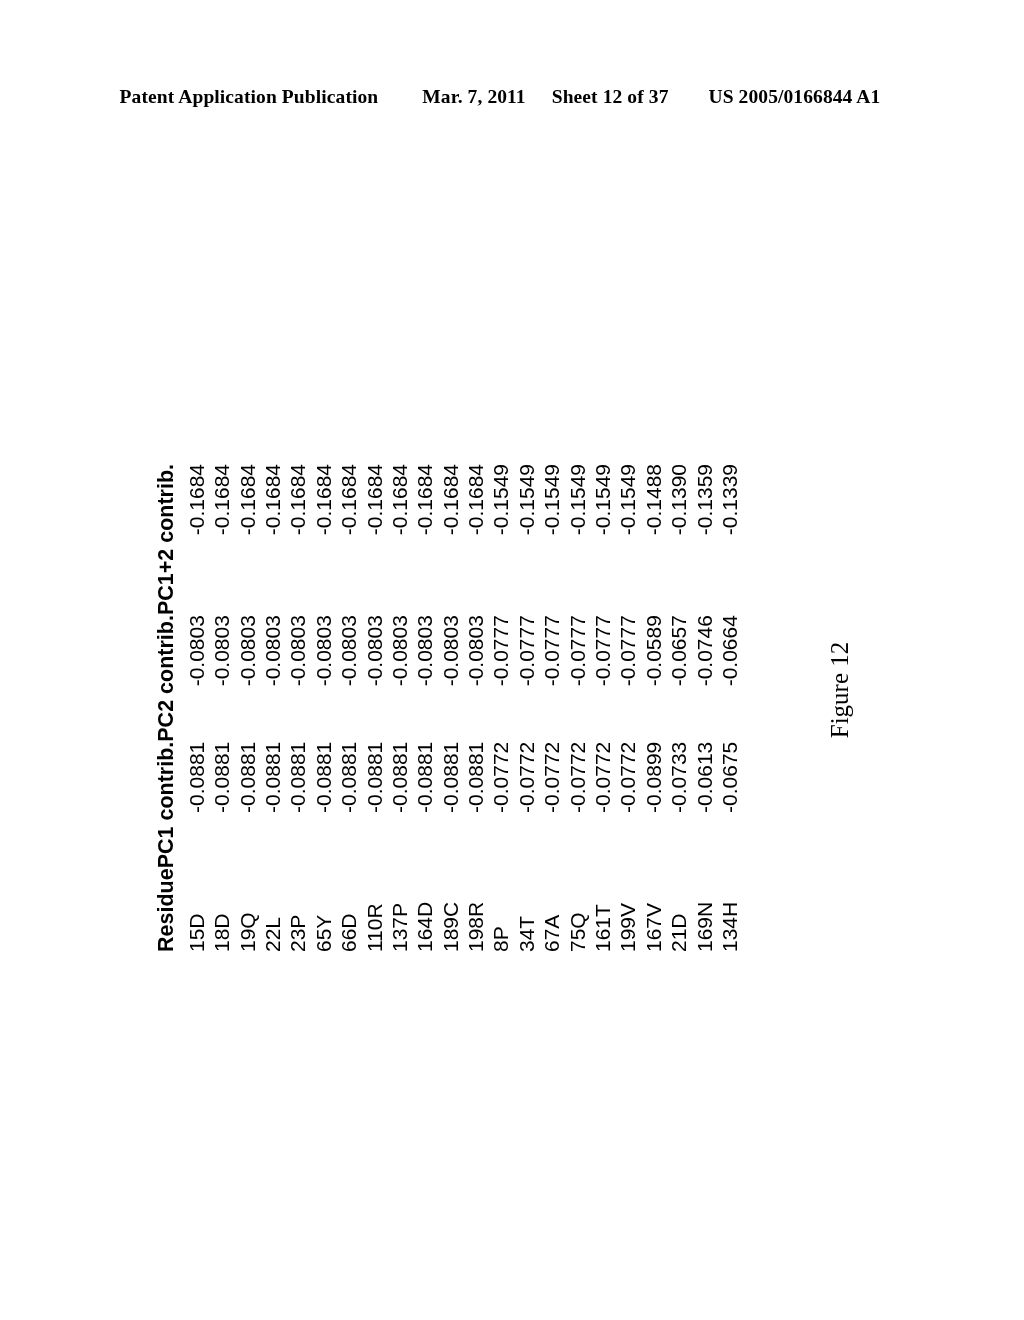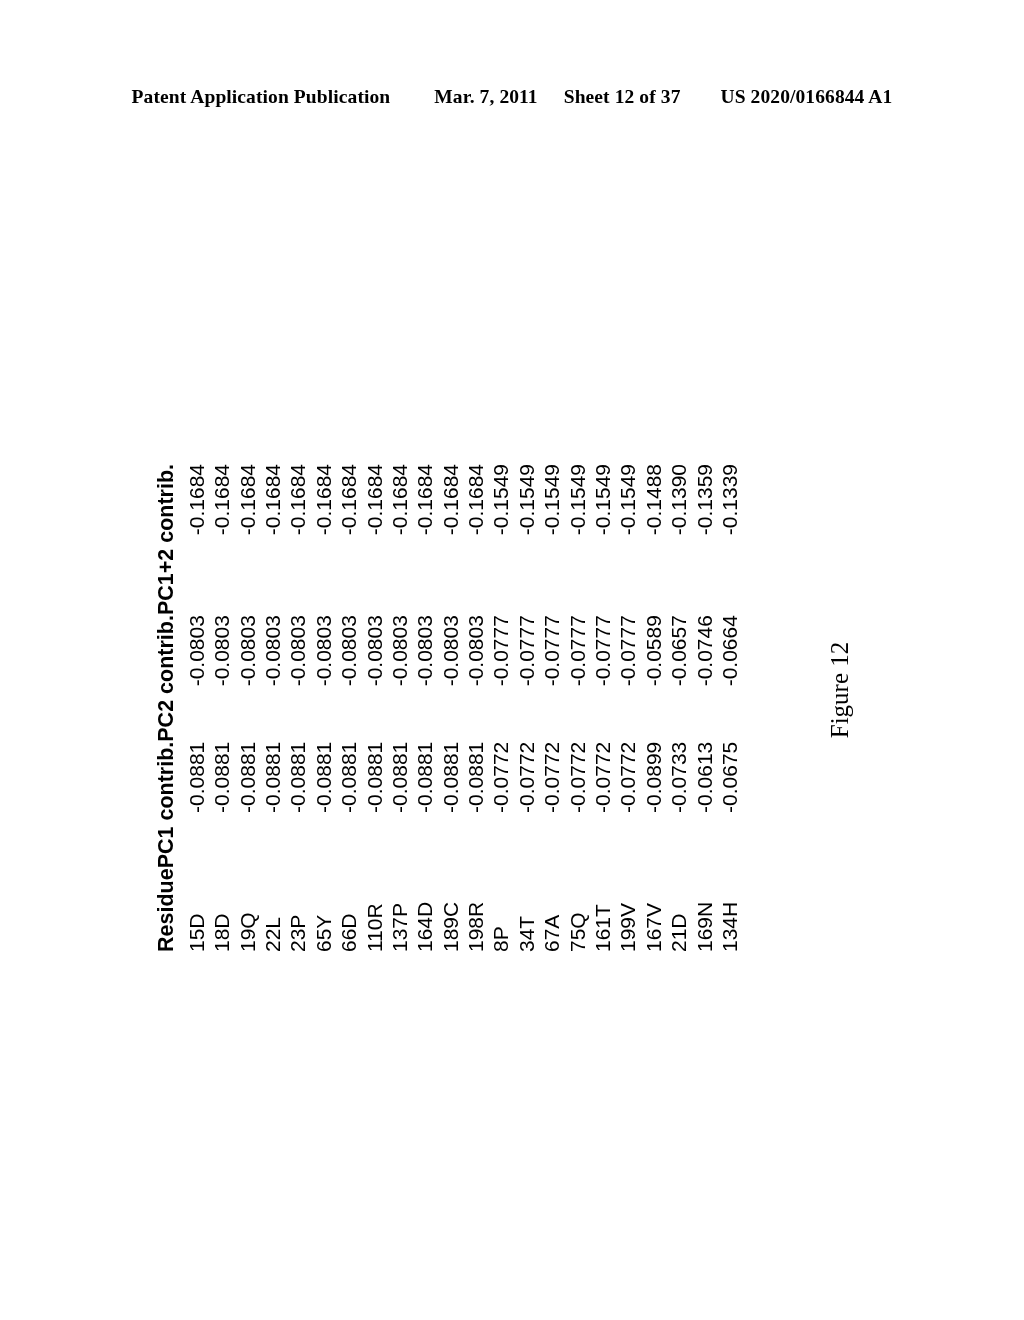--- a/index.html
+++ b/index.html
@@ -13,21 +13,21 @@
     position: relative;
     font-family: "Liberation Sans", sans-serif;
     color: #000000;
     overflow: hidden;
   }
 
   
   .pub-header {
     position: absolute;
     top: 86px;
-    left: 12px;
+    left: 0;
     width: 1000px;
     display: flex;
     justify-content: center;
     align-items: baseline;
     font-family: "Liberation Serif", serif;
     font-weight: bold;
     font-size: 19.5px;
     letter-spacing: 0.1px;
     white-space: nowrap;
   }
@@ -105,21 +105,21 @@
     white-space: nowrap;
   }
 </style>
 </head>
 <body>
 
 <div class="pub-header">
   <span class="h-pub">Patent Application Publication</span>
   <span class="h-date">Mar. 7, 2011</span>
   <span class="h-sheet">Sheet 12 of 37</span>
-  <span class="h-num">US 2020/0166844 A1</span>
+  <span class="h-num">US 2005/0166844 A1</span>
 </div>
 
 <div class="fig-block">
 
   <div class="rot-stage">
     <div class="table-wrap">
       <table class="pca">
         <thead>
           <tr>
             <th class="col-residue">Residue</th>

